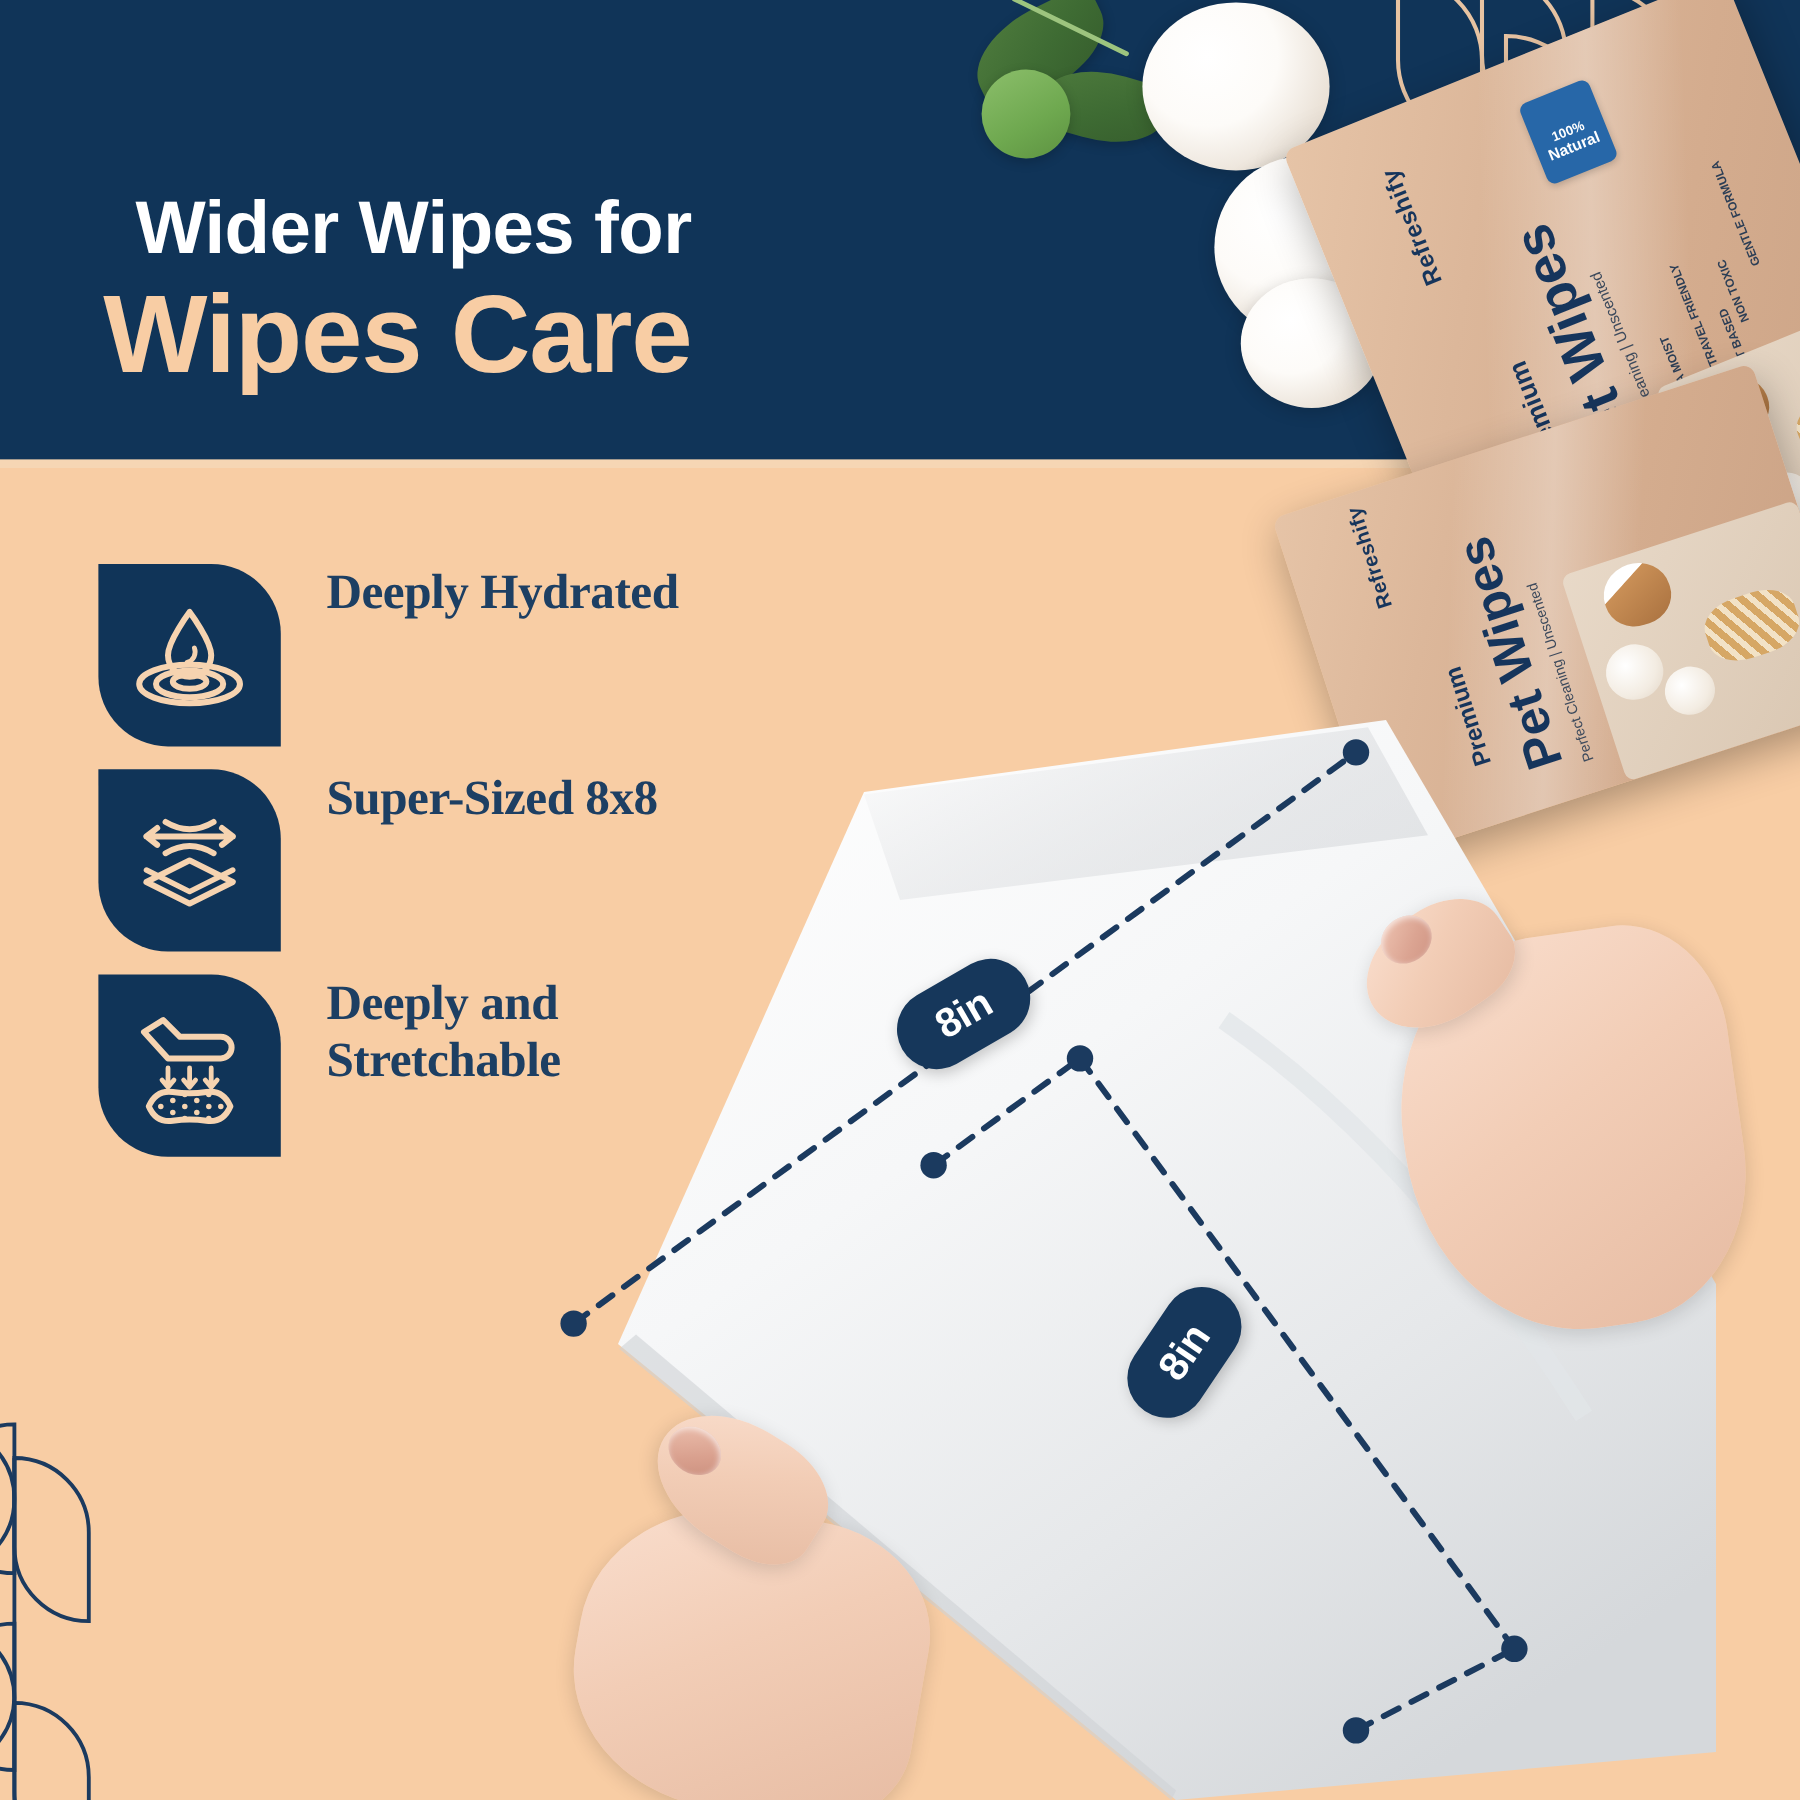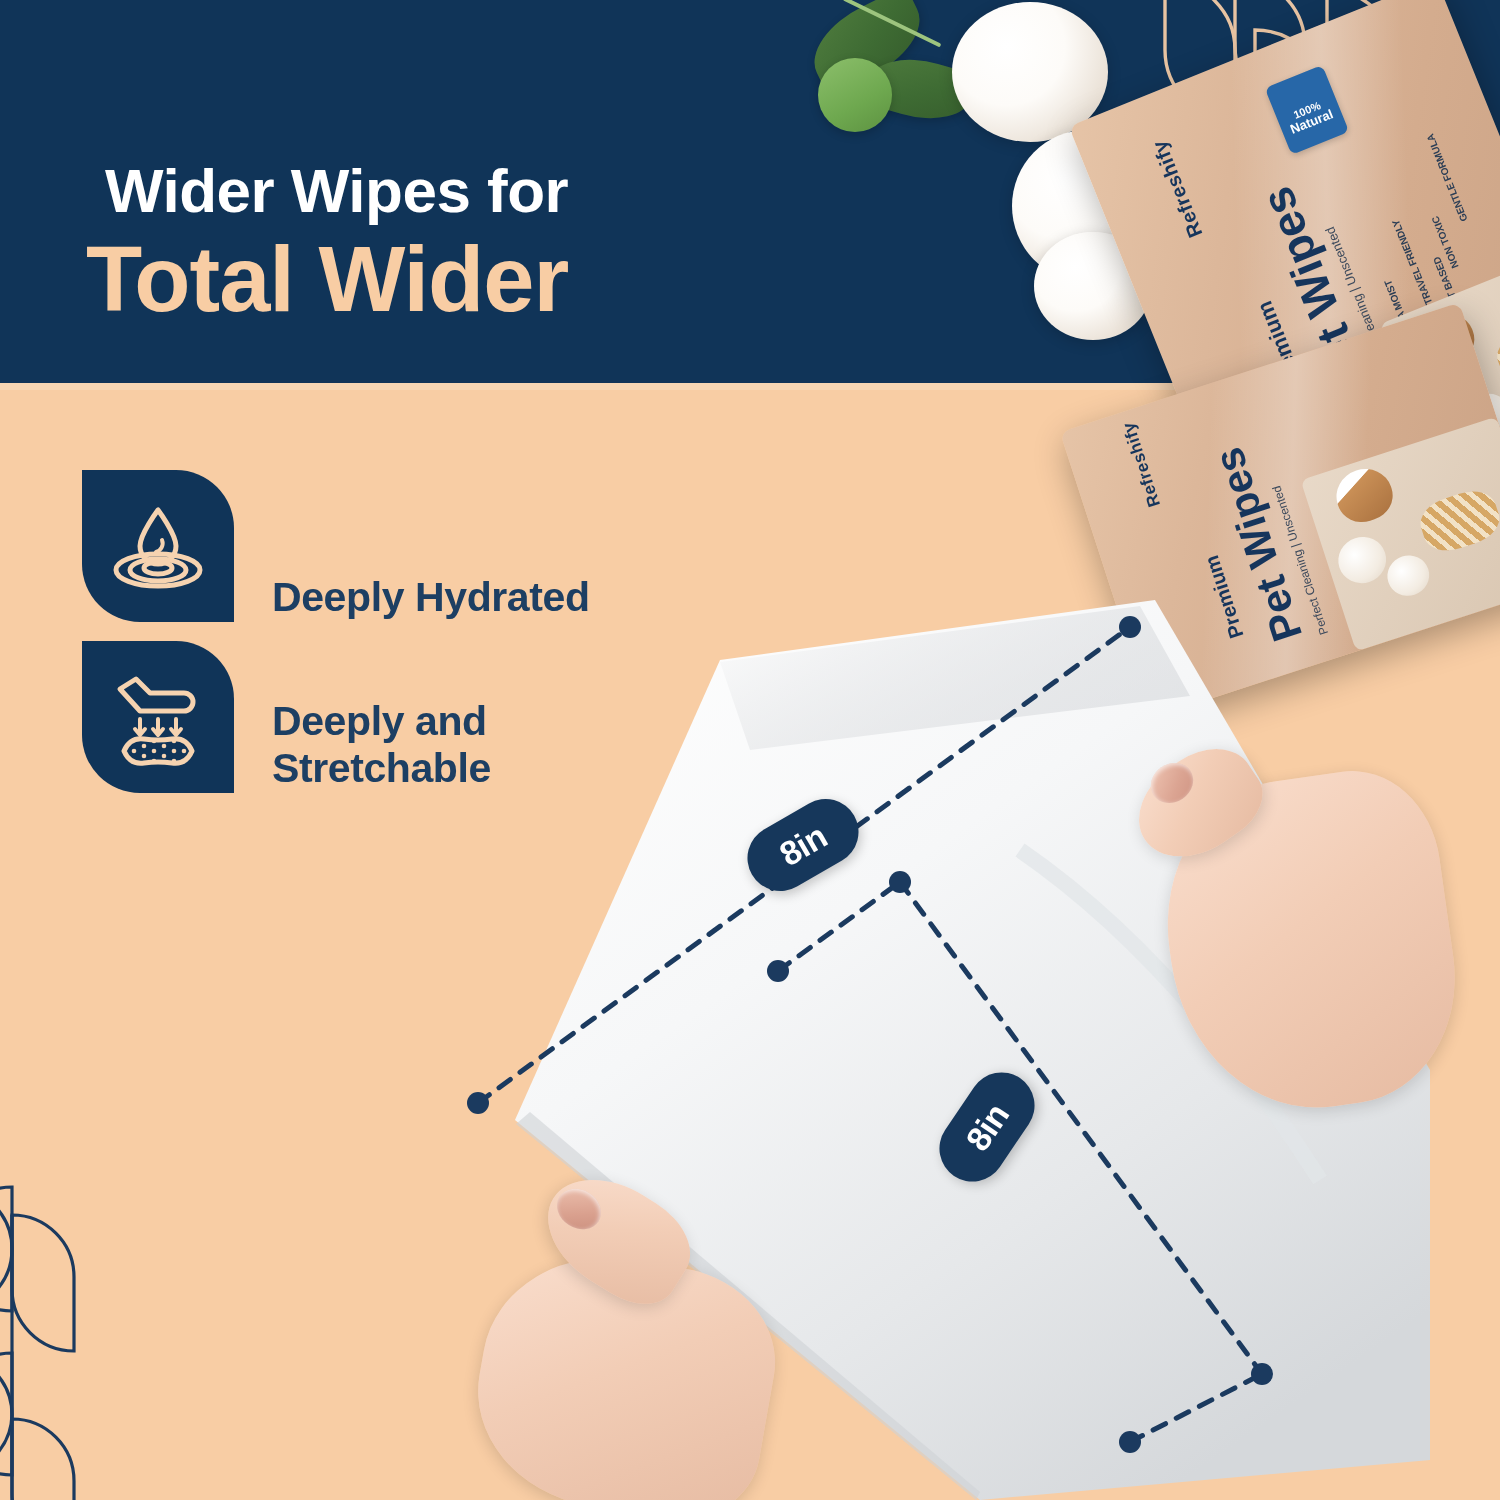--- a/index.html
+++ b/index.html
@@ -81,21 +81,21 @@
     color:#fff; text-align:center; font-weight:700;
     box-shadow:0 2px 6px rgba(0,0,0,.2);
   }
   .pack-claim{
     position:absolute; color:#2c3e55; white-space:nowrap; font-weight:600;
   }
   .pet-photo{ position:absolute; border-radius:8px; overflow:hidden; }
 
   
   .features{ position:absolute; left:82px; top:470px; z-index:7; }
-  .feature-row{ display:flex; align-items:flex-end; margin-bottom:19px; }
+  .feature-row{ display:flex; align-items:flex-start; margin-bottom:19px;font-family:Liberation Serif, serif; }
   .feature-icon{
     width:152px; height:152px; flex:none;
     background:#103458;
     border-radius:0 58px 0 58px;
     display:flex; align-items:center; justify-content:center;
   }
   .feature-label{
     margin-left:38px; color:#1d3f63;
     font-size:41px; font-weight:700; line-height:1.16;
     letter-spacing:-0.4px;
@@ -144,21 +144,21 @@
     <div class="leaf-green" style="left:868px; top:60px; width:104px; height:58px; transform:rotate(16deg);"></div>
     <div class="leaf-green" style="left:818px; top:58px; width:74px; height:74px; border-radius:50%; transform:rotate(0deg); background:linear-gradient(150deg,#8cbf6b 0%,#6ea84f 60%,#5d9241 100%);"></div>
     <div style="position:absolute; left:838px; top:20px; width:108px; height:4px; background:#9dc47e; transform:rotate(26deg); border-radius:2px; z-index:4;"></div>
 
     <div class="cotton cotton-boll" style="left:952px; top:2px; width:156px; height:140px;"></div>
     <div class="cotton cotton-boll" style="left:1012px; top:130px; width:150px; height:152px;"></div>
     <div class="cotton cotton-boll" style="left:1034px; top:232px; width:118px; height:108px;"></div>
 
     <div class="headline">
       <div class="headline-l1">Wider Wipes for</div>
-      <div class="headline-l2">Total Wider</div>
+      <div class="headline-l2">Wipes Care</div>
     </div>
   </div>
   <div class="hero-band-edge"></div>
 
   <div class="pack" style="left:1148px; top:34px; width:396px; height:500px; transform:rotate(-22deg); border-radius:10px;">
     <div class="pack-sheen"></div>
     <div class="pack-badge-nat" style="left:196px; top:38px; width:62px; height:72px; font-size:11px; padding-top:30px; line-height:1.1;">
       <div>
         <div>100%</div>
         <div style="font-size:13px;">Natural</div>
@@ -207,20 +207,32 @@
           <path d="M52 16 C52 16 34 40 34 52 a18 18 0 0 0 36 0 C70 40 52 16 52 16Z"></path>
           <path d="M56 46 a9 9 0 0 1 -6 12" stroke-width="4"></path>
           <ellipse cx="52" cy="74" rx="14" ry="6"></ellipse>
           <ellipse cx="52" cy="76" rx="28" ry="11"></ellipse>
           <ellipse cx="52" cy="76" rx="42" ry="16"></ellipse>
         </svg>
       </div>
       <div class="feature-label">Deeply Hydrated</div>
     </div>
 
+    <div class="feature-row">
+      <div class="feature-icon">
+        <svg width="104" height="104" viewBox="0 0 104 104" fill="none" stroke="#F6D3B0" stroke-width="5" stroke-linecap="round" stroke-linejoin="round">
+          <path d="M32 20 q20 12 40 0"></path>
+          <path d="M16 32 h72 M16 32 l9 -7 M16 32 l9 7 M88 32 l-9 -7 M88 32 l-9 7"></path>
+          <path d="M32 46 q20 -12 40 0"></path>
+          <path d="M52 52 L88 70 L52 88 L16 70 Z"></path>
+          <path d="M16 60 L52 78 L88 60" stroke-width="4.5"></path>
+        </svg>
+      </div>
+      <div class="feature-label">Super-Sized 8x8</div>
+    </div>
 
     <div class="feature-row">
       <div class="feature-icon">
         <svg width="104" height="104" viewBox="0 0 104 104" fill="none" stroke="#F6D3B0" stroke-width="5" stroke-linecap="round" stroke-linejoin="round">
           <path d="M14 24 L30 14 L44 28 L78 28 a9 9 0 0 1 0 18 L34 46 Z"></path>
           <g stroke-width="4">
             <path d="M34 54 v12 M34 70 l-5 -6 M34 70 l5 -6"></path>
             <path d="M52 54 v12 M52 70 l-5 -6 M52 70 l5 -6"></path>
             <path d="M70 54 v12 M70 70 l-5 -6 M70 70 l5 -6"></path>
           </g>

